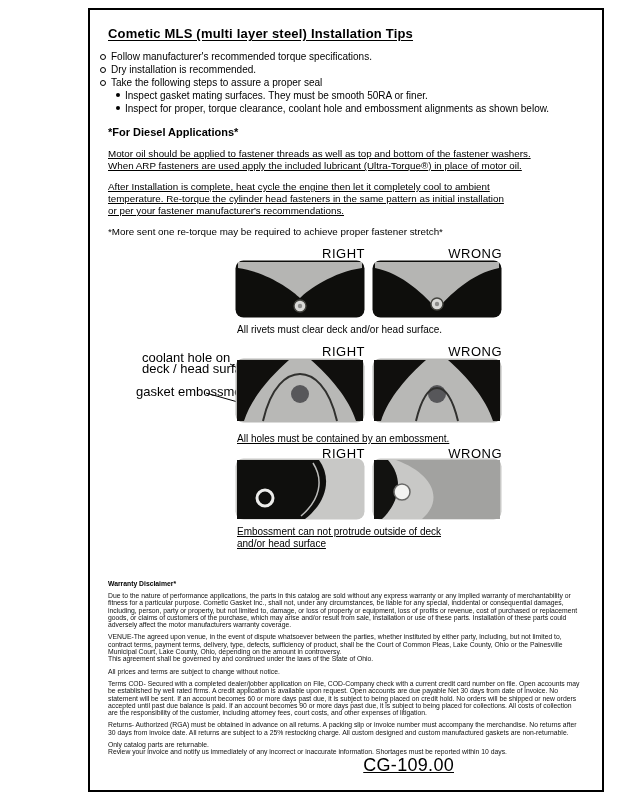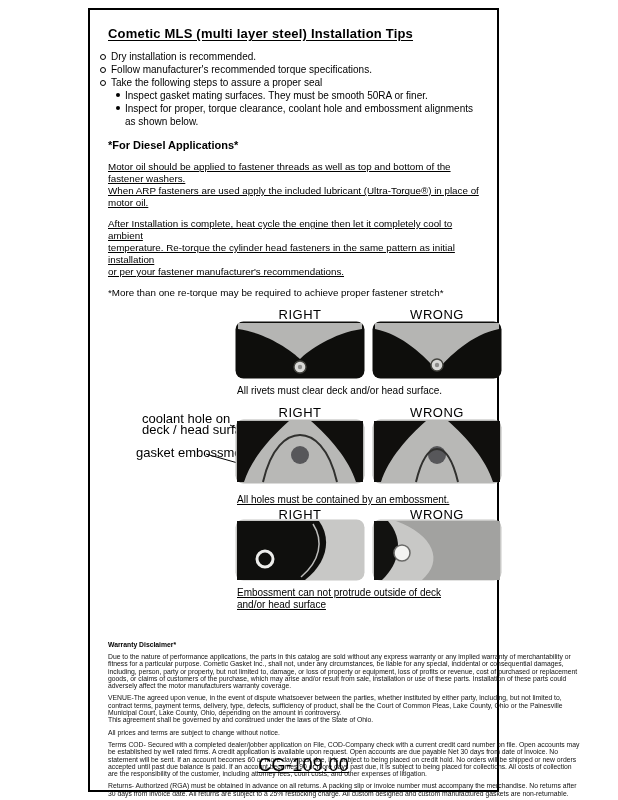--- a/index.html
+++ b/index.html
@@ -1,21 +1,21 @@
 <!DOCTYPE html>
 <html><head>
 <meta charset="utf-8">
 <style>
   html,body { margin:0; padding:0; }
   body {
     width:618px; height:800px; background:#ffffff; position:relative;
     font-family:"Liberation Sans", sans-serif; color:#000; overflow:hidden;
   }
   .frame {
-    position:absolute; left:88px; top:8px; width:411px; height:784px;
+    position:absolute; left:88px; top:8px; width:516px; height:784px;
     border:2px solid #000; box-sizing:border-box; padding:12px 18px 0 18px;
     background:#fff;
   }
   .title {
     font-size:13px; font-weight:bold; text-decoration:underline;
     text-underline-offset:2px; margin:4px 0 9px 0; letter-spacing:0.2px;
   }
   .bullets { font-size:10px; line-height:13px; margin-left:-8px; }
   .bullet-row { display:flex; align-items:flex-start; }
   .bullet-row.sub { margin-left:16px; }
@@ -29,21 +29,21 @@
   }
   .diesel-heading { font-size:11px; font-weight:bold; margin:11px 0 10px 0; }
   .body-para {
     font-size:9.8px; line-height:12px; margin:0 0 9px 0;
     white-space:pre-line; max-width:452px;text-decoration:underline;
   }
   .note-para { font-size:9.8px; line-height:12px; margin:2px 0 0 0; }
 
   .diagrams { position:relative; height:308px; margin-top:10px; width:476px; }
   .dg-header {
-    position:absolute; width:130px; text-align:center; font-size:13px;
+    position:absolute; width:130px; text-align:right; font-size:13px;
     letter-spacing:0.5px;
   }
   .panel { position:absolute; width:130px; }
   .panel svg { display:block; width:130px; }
   .dg-caption { position:absolute; font-size:10px; line-height:12px; white-space:pre-line; }
   .pointer-label {
     position:absolute; font-size:13px; line-height:11px; white-space:pre-line;
   }
   .overlay { position:absolute; left:0; top:0; pointer-events:none; }
 
@@ -62,25 +62,25 @@
 </head>
 <body>
 
 <div class="frame">
 
   <div class="title">Cometic MLS (multi layer steel) Installation Tips</div>
 
   <div class="bullets">
     <div class="bullet-row">
       <span class="circle-marker"></span>
-      <span>Dry installation is recommended.</span>
+      <span>Follow manufacturer's recommended torque specifications.</span>
     </div>
     <div class="bullet-row">
       <span class="circle-marker"></span>
-      <span>Follow manufacturer's recommended torque specifications.</span>
+      <span>Dry installation is recommended.</span>
     </div>
     <div class="bullet-row">
       <span class="circle-marker"></span>
       <span>Take the following steps to assure a proper seal</span>
     </div>
     <div class="bullet-row sub">
       <span class="disc-marker"></span>
       <span>Inspect gasket mating surfaces.  They must be smooth 50RA or finer.</span>
     </div>
     <div class="bullet-row sub">
@@ -88,21 +88,21 @@
       <span>Inspect for proper, torque clearance, coolant hole and embossment alignments as shown below.</span>
     </div>
   </div>
 
   <div class="diesel-heading">*For Diesel Applications*</div>
   <p class="body-para">Motor oil should be applied to fastener threads as well as top and bottom of the fastener washers.
 When ARP fasteners are used apply the included lubricant (Ultra-Torque®) in place of motor oil.</p>
   <p class="body-para">After Installation is complete, heat cycle the engine then let it completely cool to ambient
 temperature. Re-torque the cylinder head fasteners in the same pattern as initial installation
 or per your fastener manufacturer's recommendations.</p>
-  <p class="note-para">*More than one re-torque may be required to achieve proper fastener stretch*</p>
+  <p class="note-para">*More sent one re-torque may be required to achieve proper fastener stretch*</p>
 
   <div class="diagrams">
 
     <div class="dg-header" style="left:127px; top:-2px;">RIGHT</div>
     <div class="dg-header" style="left:264px; top:-2px;">WRONG</div>
 
     <div class="panel" style="left:127px; top:12px;">
       <svg viewBox="0 0 130 58">
         <rect x="0.5" y="0.5" width="129" height="57" rx="8" fill="#0e0e0c"></rect>
         <path d="M3 2 H127 V8 C98 12 73 30 65 38 C57 30 32 12 3 8 Z" fill="#b5b5b3"></path>

